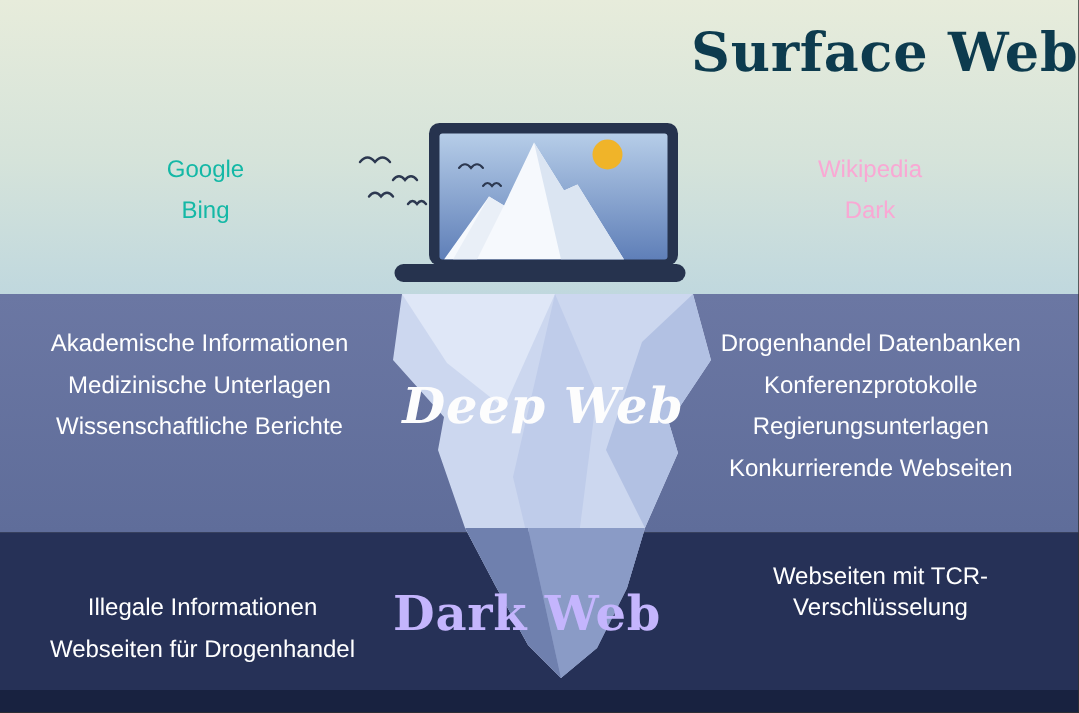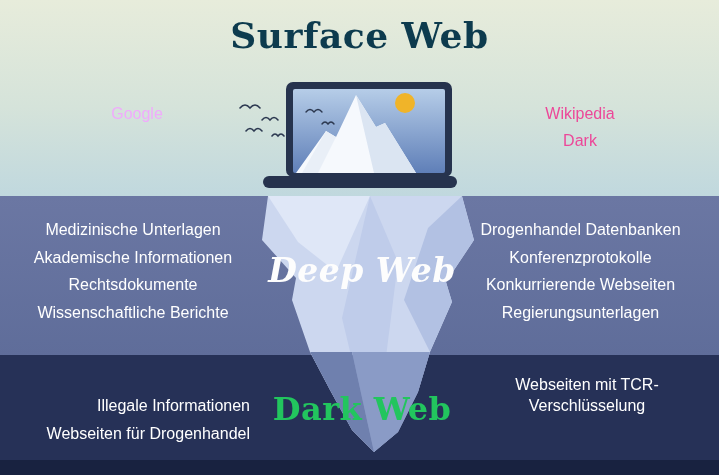--- a/index.html
+++ b/index.html
@@ -7,32 +7,32 @@
     position:relative;width:719px;height:475px;overflow:hidden;
     font-family:"Liberation Sans",sans-serif;
     -webkit-font-smoothing:antialiased;
   }
   .stage svg{position:absolute;inset:0;display:block;}
   .txt{position:absolute;z-index:2;}
   .big-title{
     font-family:"DejaVu Serif","Liberation Serif",serif;
     font-weight:700;letter-spacing:.5px;
   }
-  #surface-title{top:14px;left:0;width:719px;text-align:center;font-size:36px;color:#0d3b4e;}
+  #surface-title{top:14px;left:0;width:719px;text-align:right;font-size:36px;color:#0d3b4e;}
   .label-col{text-align:center;color:#fff;font-size:16px;}
   .label-col .line{line-height:27.5px;white-space:nowrap;}
-  #surface-left{top:100px;left:57px;width:160px;color:#f0abfc;}
+  #surface-left{top:100px;left:57px;width:160px;color:#14b8a6;}
   #surface-left .line,#surface-right .line{line-height:27px;}
-  #surface-right{top:100px;left:500px;width:160px;color:#ec4899;}
+  #surface-right{top:100px;left:500px;width:160px;color:#f9a8d4;}
   #deep-left{top:216px;left:18px;width:230px;}
   #deep-right{top:216px;left:464px;width:233px;}
   #deep-title{top:252px;left:262px;width:200px;text-align:center;font-size:33px;line-height:38px;color:#fdfdfd;font-style:italic;}
   #dark-left{top:392px;left:20px;width:230px;}
-  #dark-left .line{line-height:28px;text-align:right;}
-  #dark-title{top:390px;left:262px;width:200px;text-align:center;font-size:32px;line-height:38px;color:#22c55e;}
+  #dark-left .line{line-height:28px;}
+  #dark-title{top:390px;left:262px;width:200px;text-align:left;font-size:32px;line-height:38px;color:#c4b5fd;}
   #dark-right{top:374px;left:482px;width:210px;}
   #dark-right .wrap-line{line-height:21px;white-space:normal;text-align:center;}
   #dark-right .line{line-height:21px;}
   #dark-right .spaced{margin-top:12px;}
 </style>
 </head>
 <body>
 
 <div class="stage">
 
@@ -97,41 +97,41 @@
       <path d="M262,120 q4,-5 8,0 q4,-5 8,0"></path>
       <path d="M246,131 q4,-5 8,0 q4,-5 8,0"></path>
       <path d="M272,136 q3,-4 6,0 q3,-4 6,0"></path>
     </g>
   </svg>
 
   <div class="txt big-title" id="surface-title">Surface Web</div>
 
   <div class="txt label-col" id="surface-left">
     <div class="line">Google</div>
+    <div class="line">Bing</div>
   </div>
 
   <div class="txt label-col" id="surface-right">
     <div class="line">Wikipedia</div>
     <div class="line">Dark</div>
   </div>
 
   <div class="txt label-col" id="deep-left">
+    <div class="line">Akademische Informationen</div>
     <div class="line">Medizinische Unterlagen</div>
-    <div class="line">Akademische Informationen</div>
-    <div class="line">Rechtsdokumente</div>
     <div class="line">Wissenschaftliche Berichte</div>
   </div>
 
   <div class="txt big-title" id="deep-title">Deep Web</div>
 
   <div class="txt label-col" id="deep-right">
     <div class="line">Drogenhandel Datenbanken</div>
     <div class="line">Konferenzprotokolle</div>
+    <div class="line">Regierungsunterlagen</div>
     <div class="line">Konkurrierende Webseiten</div>
-    <div class="line">Regierungsunterlagen</div>
   </div>
 
   <div class="txt label-col" id="dark-left">
     <div class="line">Illegale Informationen</div>
     <div class="line">Webseiten für Drogenhandel</div>
   </div>
 
   <div class="txt big-title" id="dark-title">Dark Web</div>
 
   <div class="txt label-col" id="dark-right">

